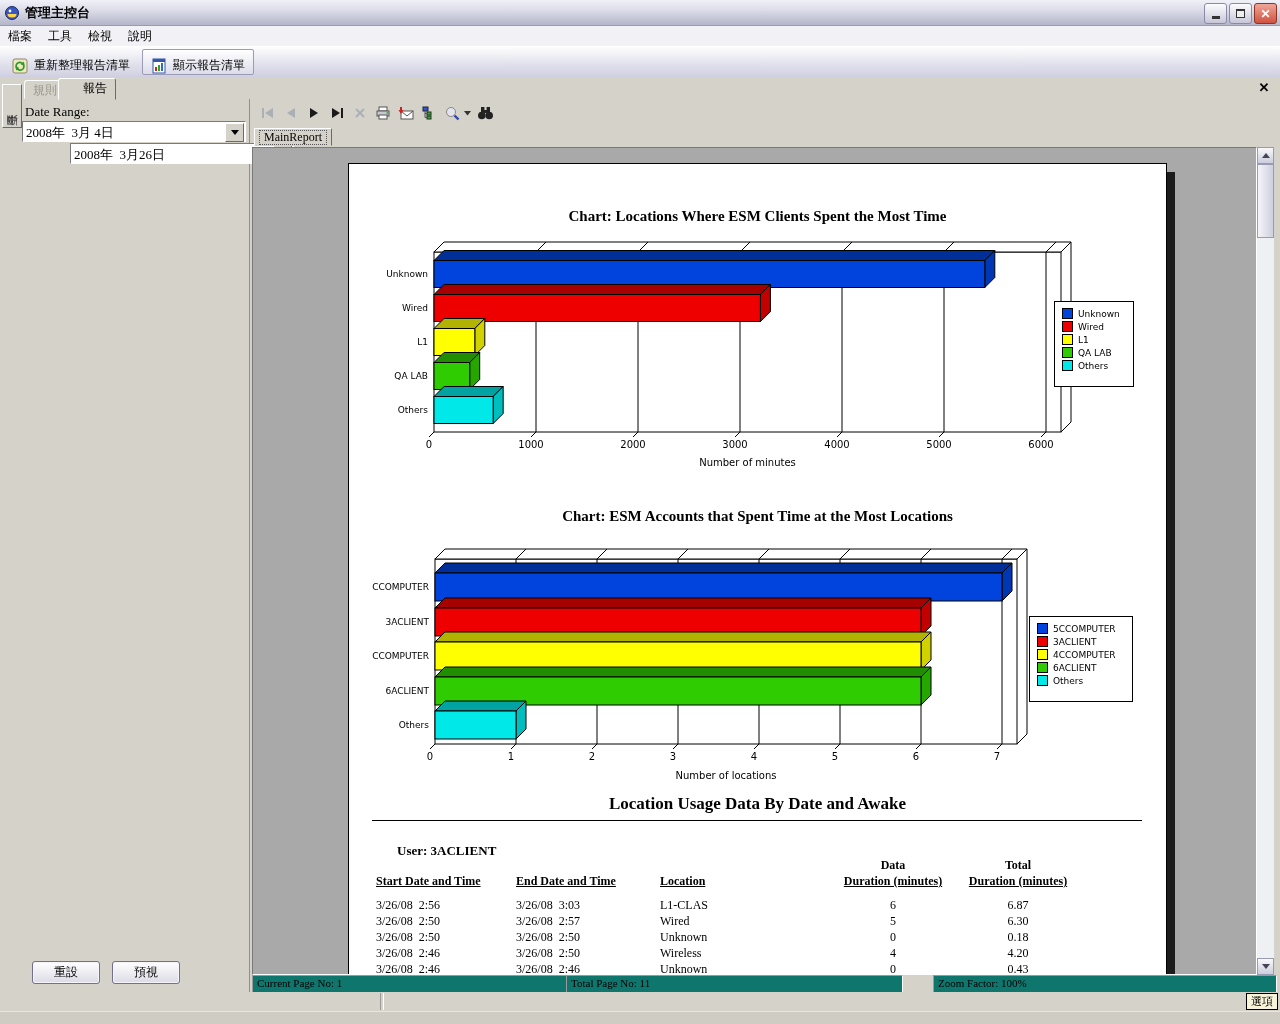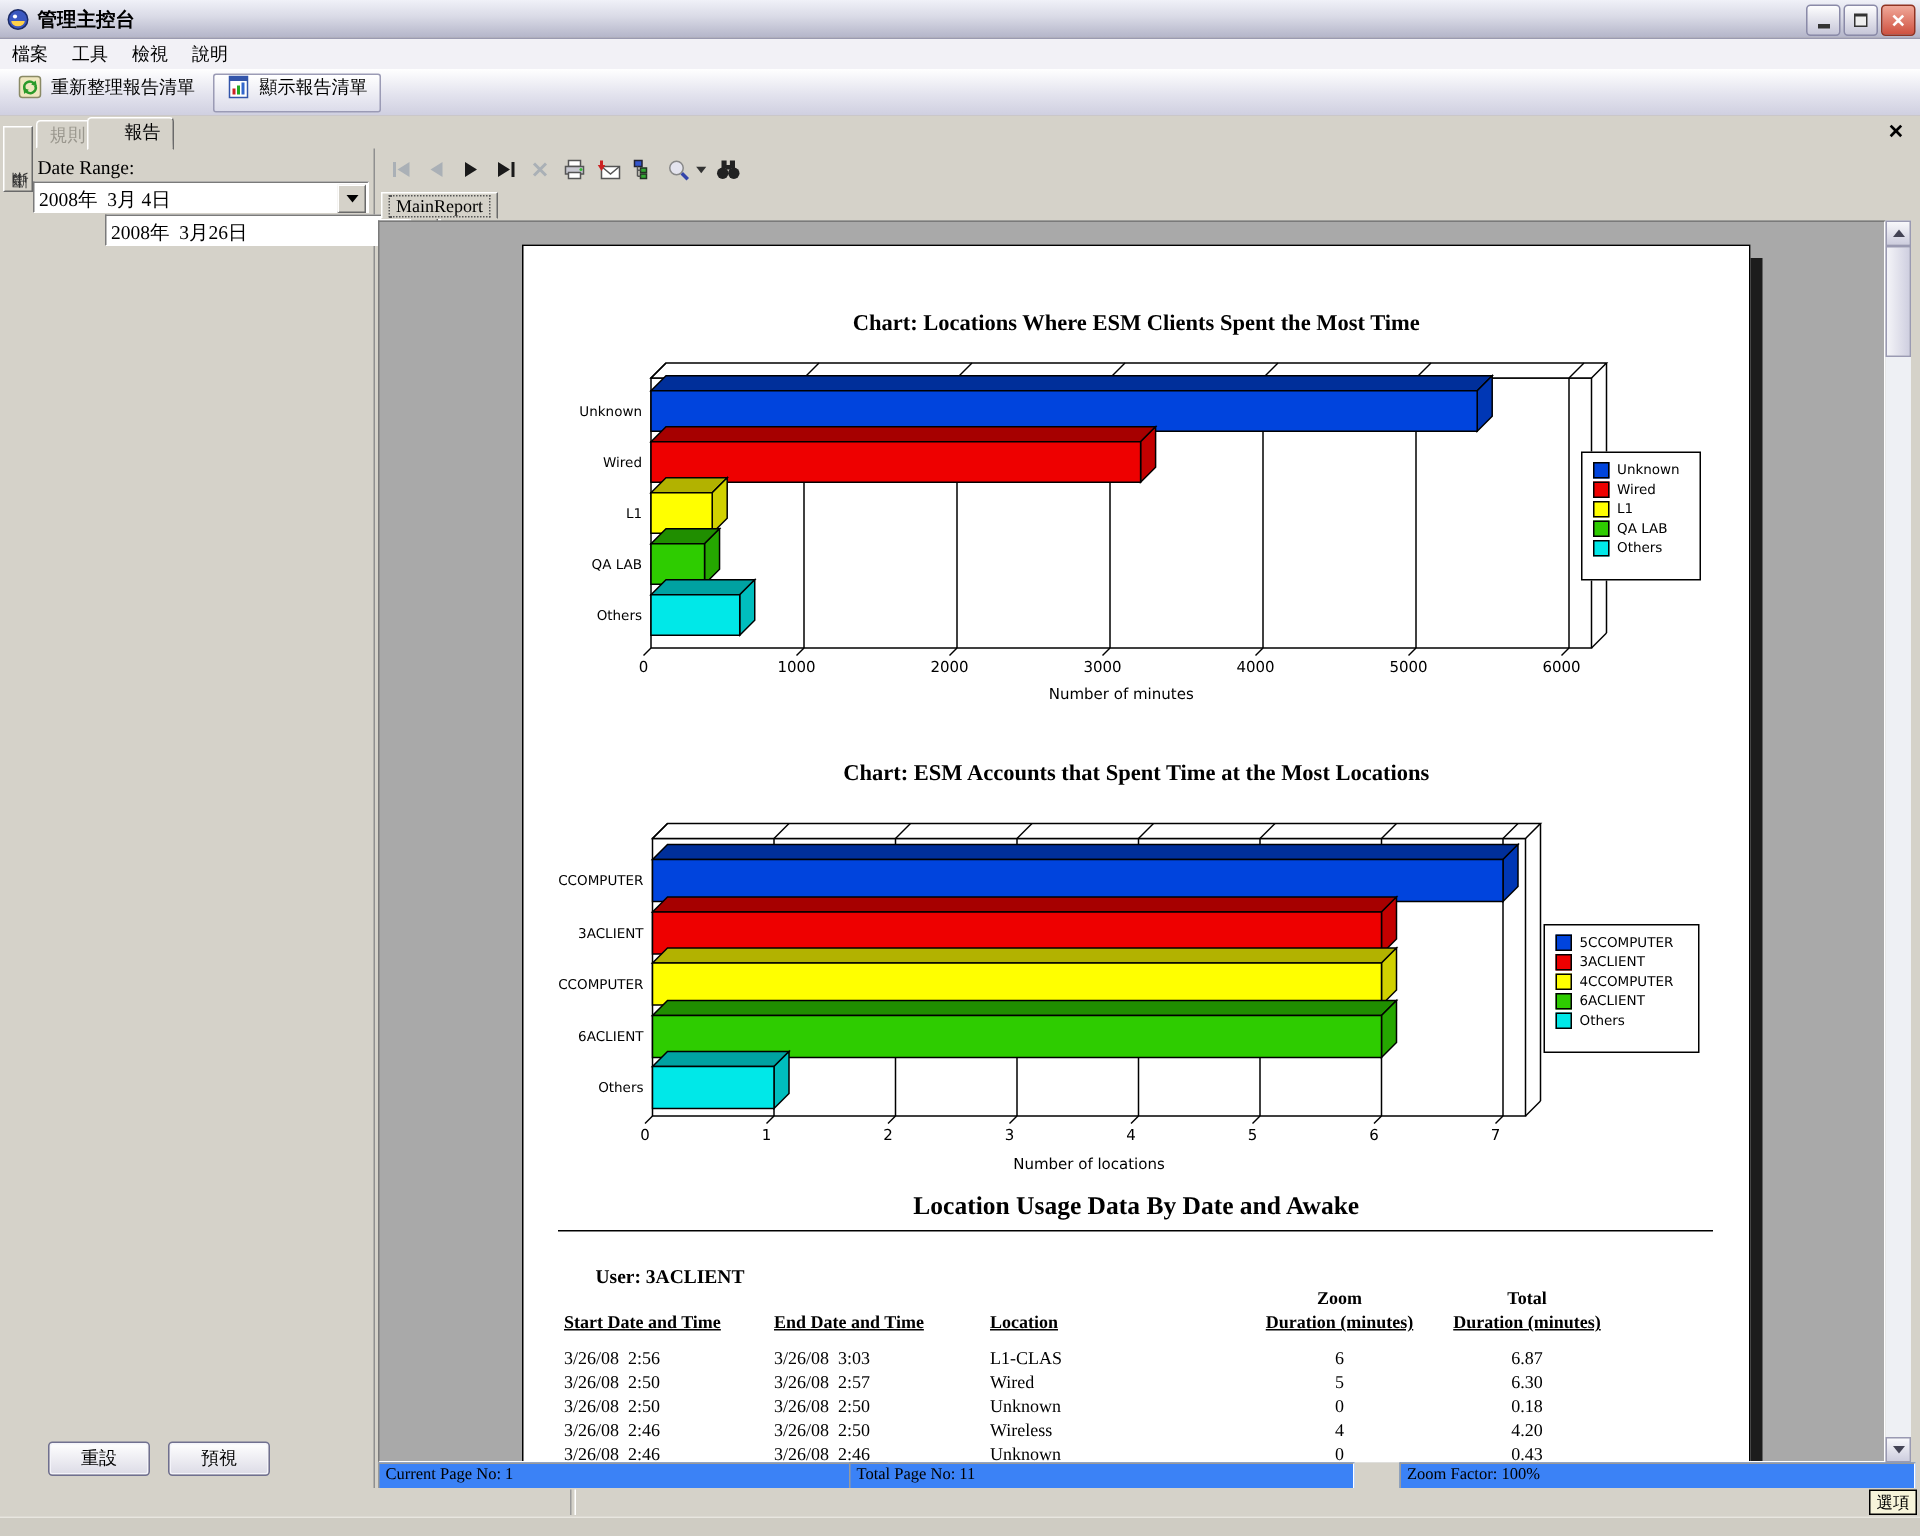--- a/index.html
+++ b/index.html
@@ -22,21 +22,21 @@
 
   
   .menubar{position:absolute;left:0;top:26px;width:1280px;height:20px;background:#f2f1f6;
     display:flex;align-items:center;border-bottom:1px solid #d8d7de;}
   .mitem{padding:2px 8px;font-size:12px;color:#000;}
 
   
   .toolbar{position:absolute;left:0;top:46px;width:1280px;height:31px;
     background:linear-gradient(180deg,#ffffff 0%,#e3e3ee 55%,#cfcfe0 100%);
     border-bottom:1px solid #a9a9bc;display:flex;align-items:center;}
-  .tbtn{display:flex;align-items:flex-start;gap:6px;height:24px;padding:0 8px;margin-left:4px;font-size:12px;color:#000;}
+  .tbtn{display:flex;align-items:flex-end;gap:6px;height:24px;padding:0 8px;margin-left:4px;font-size:12px;color:#000;}
   .tbtn.raised{border:1px solid #9b9bb5;background:linear-gradient(180deg,#ffffff,#dcdcea);border-radius:2px;}
 
   
   .tabrow{position:absolute;left:0;top:77px;width:1280px;height:22px;background:#d5d2c9;}
   .tab{position:absolute;top:3px;height:19px;padding:1px 8px 0 8px;font-size:12px;background:#d5d2c9;
     border:1px solid;border-color:#ffffff #6a6a6a transparent #ffffff;border-radius:3px 3px 0 0;box-sizing:border-box;}
   .tab.disabled{color:#9a978e;}
   .tab.active{top:1px;height:22px;font-weight:normal;z-index:3;padding-left:24px;}
   .panelclose{position:absolute;right:8px;top:2px;width:16px;height:16px;display:flex;align-items:center;justify-content:center;
     font-size:13px;font-weight:bold;color:#000;}
@@ -98,21 +98,21 @@
   .drow{display:grid;grid-template-columns:140px 144px 172px 122px 128px;height:16px;
     font:12px "Liberation Serif",serif;color:#000;}
   .drow.hline1{height:16px;}
   .drow.hline2{height:24px;}
   .dc{white-space:pre;overflow:hidden;}
   .dc.c4,.dc.c5{text-align:center;}
   .hcell{font-weight:bold;}
   .hcell u{}
 
   
-  .stpanel{position:absolute;top:975px;height:23px;background:#3b82f6;
+  .stpanel{position:absolute;top:975px;height:23px;background:#0f766e;
     border:1px solid;border-color:#9a9a9a #ffffff #ffffff #9a9a9a;box-sizing:border-box;
     font:11px "Liberation Serif",serif;padding:1px 4px;color:#000;}
   .bottombar{position:absolute;left:0;top:992px;width:1280px;height:19px;background:#d5d2c9;}
   .bdiv{position:absolute;left:380px;top:1px;width:2px;height:17px;border-left:1px solid #9a9a9a;border-right:1px solid #fff;}
   .optbtn{position:absolute;right:2px;top:1px;width:32px;height:17px;background:#f7f4da;border:1px solid #000;
     font-size:11px;display:flex;align-items:center;justify-content:center;box-sizing:border-box;}
   .bstrip{position:absolute;left:0;top:1011px;width:1280px;height:13px;background:#cfccc3;border-top:1px solid #e8e6df;}
 </style>
 </head>
 <body>
@@ -442,21 +442,21 @@
 
       <div class="rpt-title" style="top:630px;">Location Usage Data By Date and Awake</div>
       <div class="rpt-rule"></div>
       <div class="userlbl">User: 3ACLIENT</div>
 
       <div class="dtable">
         <div class="drow hline1">
           <div class="dc c1 hcell"></div>
           <div class="dc c2 hcell"></div>
           <div class="dc c3 hcell"></div>
-          <div class="dc c4 hcell">Zoom</div>
+          <div class="dc c4 hcell">Data</div>
           <div class="dc c5 hcell">Total</div>
         </div>
         <div class="drow hline2">
           <div class="dc c1 hcell"><u>Start Date and Time</u></div>
           <div class="dc c2 hcell"><u>End Date and Time</u></div>
           <div class="dc c3 hcell"><u>Location</u></div>
           <div class="dc c4 hcell"><u>Duration (minutes)</u></div>
           <div class="dc c5 hcell"><u>Duration (minutes)</u></div>
         </div>
         <div id="table-rows">

